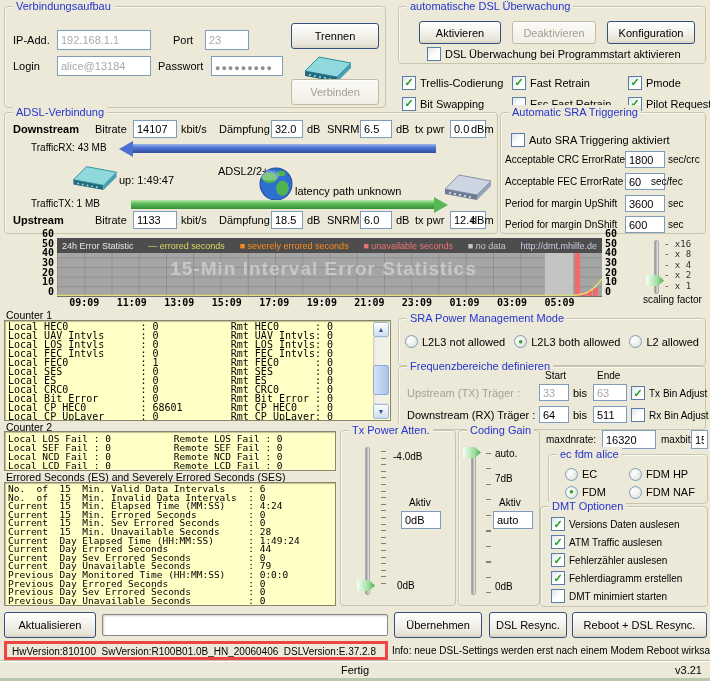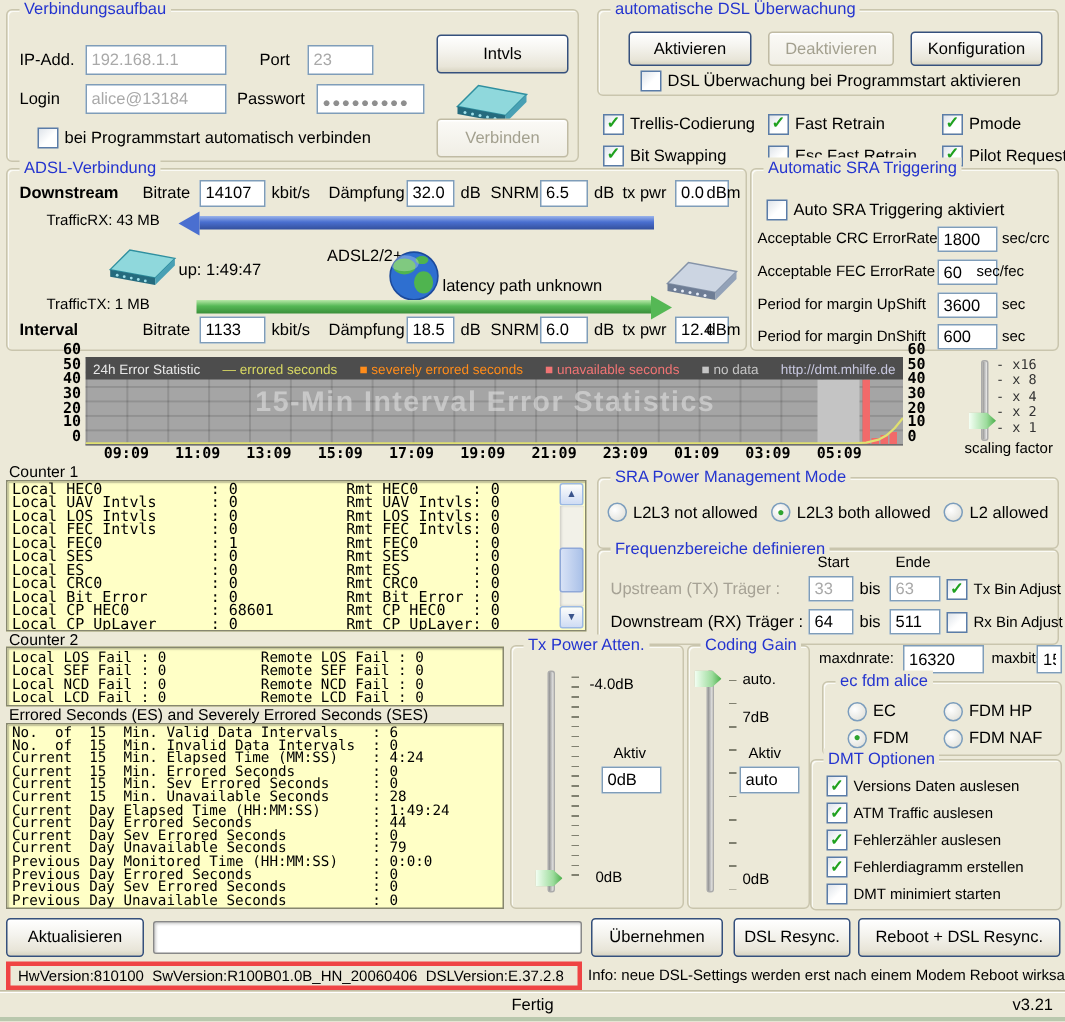--- a/index.html
+++ b/index.html
@@ -94,43 +94,37 @@
 <body>
 
 <div class="app">
 
   <div class="grp" style="left:4px;top:6px;width:380px;height:100px">
     <span class="grp-title">Verbindungsaufbau</span>
     <span class="lbl" style="left:8px;top:27px">IP-Add.</span>
     <input class="tb dis" style="left: 52px; top: 23px; width: 94px; height: 20px;" readonly="" value="192.168.1.1">
     <span class="lbl" style="left:168px;top:27px">Port</span>
     <input class="tb dis" style="left: 200px; top: 23px; width: 44px; height: 20px;" readonly="" value="23">
-    <button class="btn" style="left:286px;top:16px;width:88px;height:26px">Intvls</button>
+    <button class="btn" style="left:286px;top:16px;width:88px;height:26px">Trennen</button>
     <span class="lbl" style="left:8px;top:53px">Login</span>
     <input class="tb dis" style="left: 52px; top: 49px; width: 94px; height: 20px;" readonly="" value="alice@13184">
     <span class="lbl" style="left:153px;top:53px">Passwort</span>
     <input class="tb pw" style="left: 206px; top: 49px; width: 72px; height: 20px;" readonly="" value="●●●●●●●●●">
     <span class="abs" style="left:298px;top:44px">
       <svg width="50" height="32" viewBox="0 0 50 32">
         <polygon points="2,20 16,6 48,12 34,26" fill="#8fd8dc" stroke="#2f8f9f" stroke-width="1"></polygon>
         <polygon points="2,20 34,26 34,31 2,25" fill="#256b7e"></polygon>
         <polygon points="34,26 48,12 48,17 34,31" fill="#49a0b4"></polygon>
         <circle cx="7" cy="24" r="1" fill="#9fe0ea"></circle>
           <circle cx="12" cy="25" r="1" fill="#9fe0ea"></circle>
         <circle cx="17" cy="26" r="1" fill="#9fe0ea"></circle>
           <circle cx="22" cy="27" r="1" fill="#9fe0ea"></circle>
         <circle cx="27" cy="28" r="1" fill="#9fe0ea"></circle>
       </svg>
     </span>
-    <label class="cb abs" style="left:20px;top:78px">
-      <span class="ckbox">
-          <i></i>
-        </span>
-      <span>bei Programmstart automatisch verbinden</span>
-    </label>
     <button class="btn dis" style="left:286px;top:72px;width:88px;height:26px">Verbinden</button>
   </div>
 
   <div class="grp" style="left:398px;top:6px;width:306px;height:56px">
     <span class="grp-title">automatische DSL Überwachung</span>
     <button class="btn" style="left:20px;top:14px;width:82px;height:23px">Aktivieren</button>
     <button class="btn dis" style="left:113px;top:14px;width:84px;height:23px">Deaktivieren</button>
     <button class="btn" style="left:208px;top:14px;width:88px;height:23px">Konfiguration</button>
     <label class="cb abs" style="left:28px;top:40px">
       <span class="ckbox">
@@ -233,21 +227,21 @@
           <circle cx="12" cy="26" r="1" fill="#e8eef8"></circle>
         <circle cx="17" cy="27" r="1" fill="#e8eef8"></circle>
           <circle cx="22" cy="28" r="1" fill="#e8eef8"></circle>
         <circle cx="27" cy="29" r="1" fill="#e8eef8"></circle>
       </svg>
     </span>
 
     <span class="lbl sm" style="left:26px;top:85px">TrafficTX: 1 MB</span>
     <div class="arrow-up" style="left:126px;top:87px;width:303px"></div>
 
-    <span class="lbl b" style="left:8px;top:101px">Interval</span>
+    <span class="lbl b" style="left:8px;top:101px">Upstream</span>
     <span class="lbl" style="left:90px;top:101px">Bitrate</span>
     <input class="tb" style="left: 128px; top: 98px; width: 44px; height: 18px;" readonly="" value="1133">
     <span class="lbl" style="left:176px;top:101px">kbit/s</span>
     <span class="lbl" style="left:214px;top:101px">Dämpfung</span>
     <input class="tb" style="left: 266px; top: 98px; width: 32px; height: 18px;" readonly="" value="18.5">
     <span class="lbl" style="left:302px;top:101px">dB</span>
     <span class="lbl" style="left:322px;top:101px">SNRM</span>
     <input class="tb" style="left: 355px; top: 98px; width: 32px; height: 18px;" readonly="" value="6.0">
     <span class="lbl" style="left:391px;top:101px">dB</span>
     <span class="lbl" style="left:410px;top:101px">tx pwr</span>

